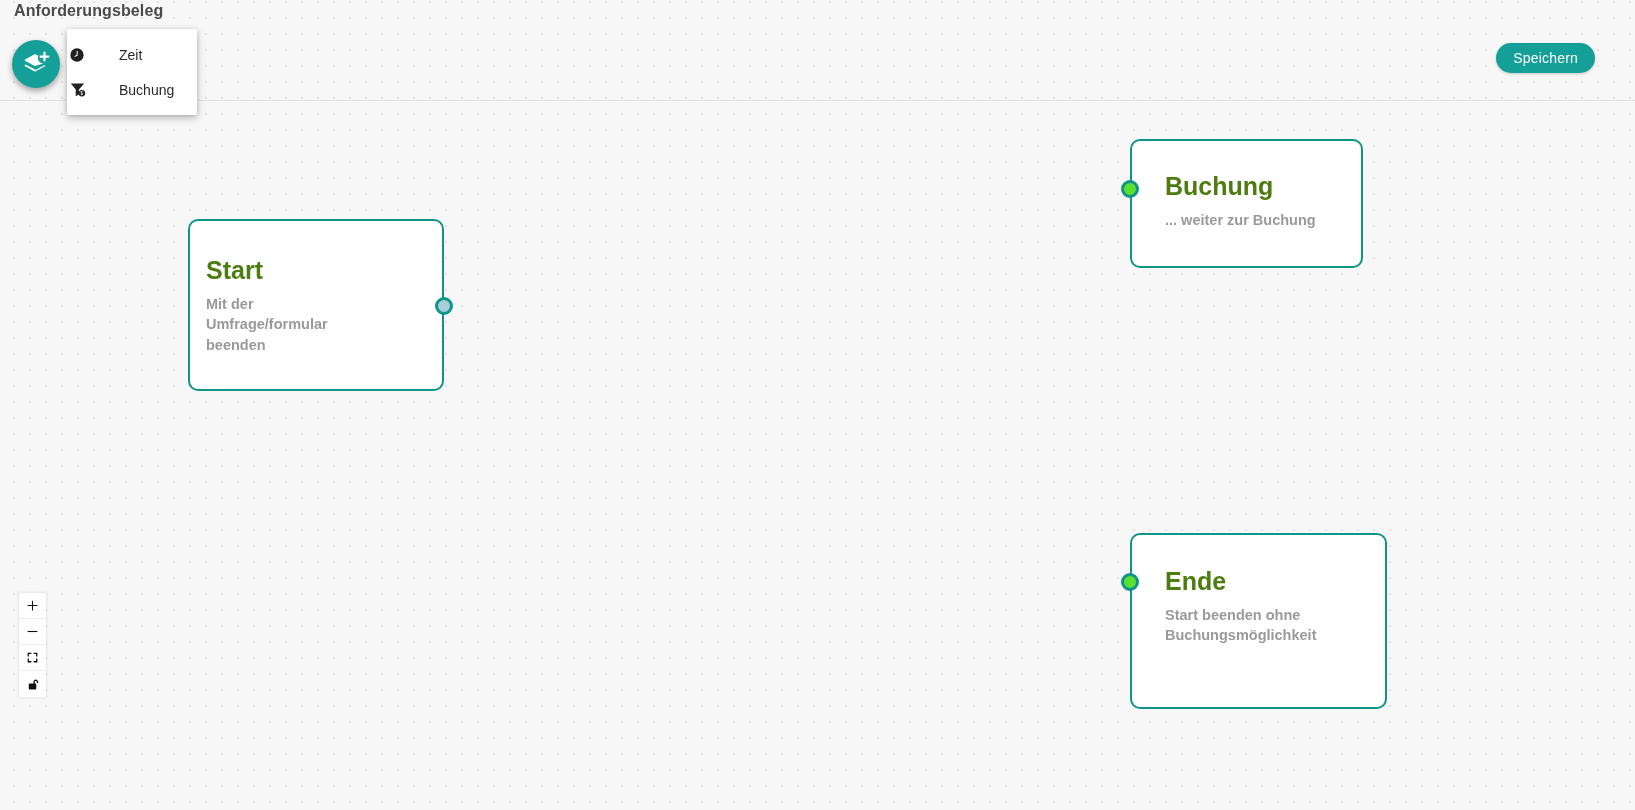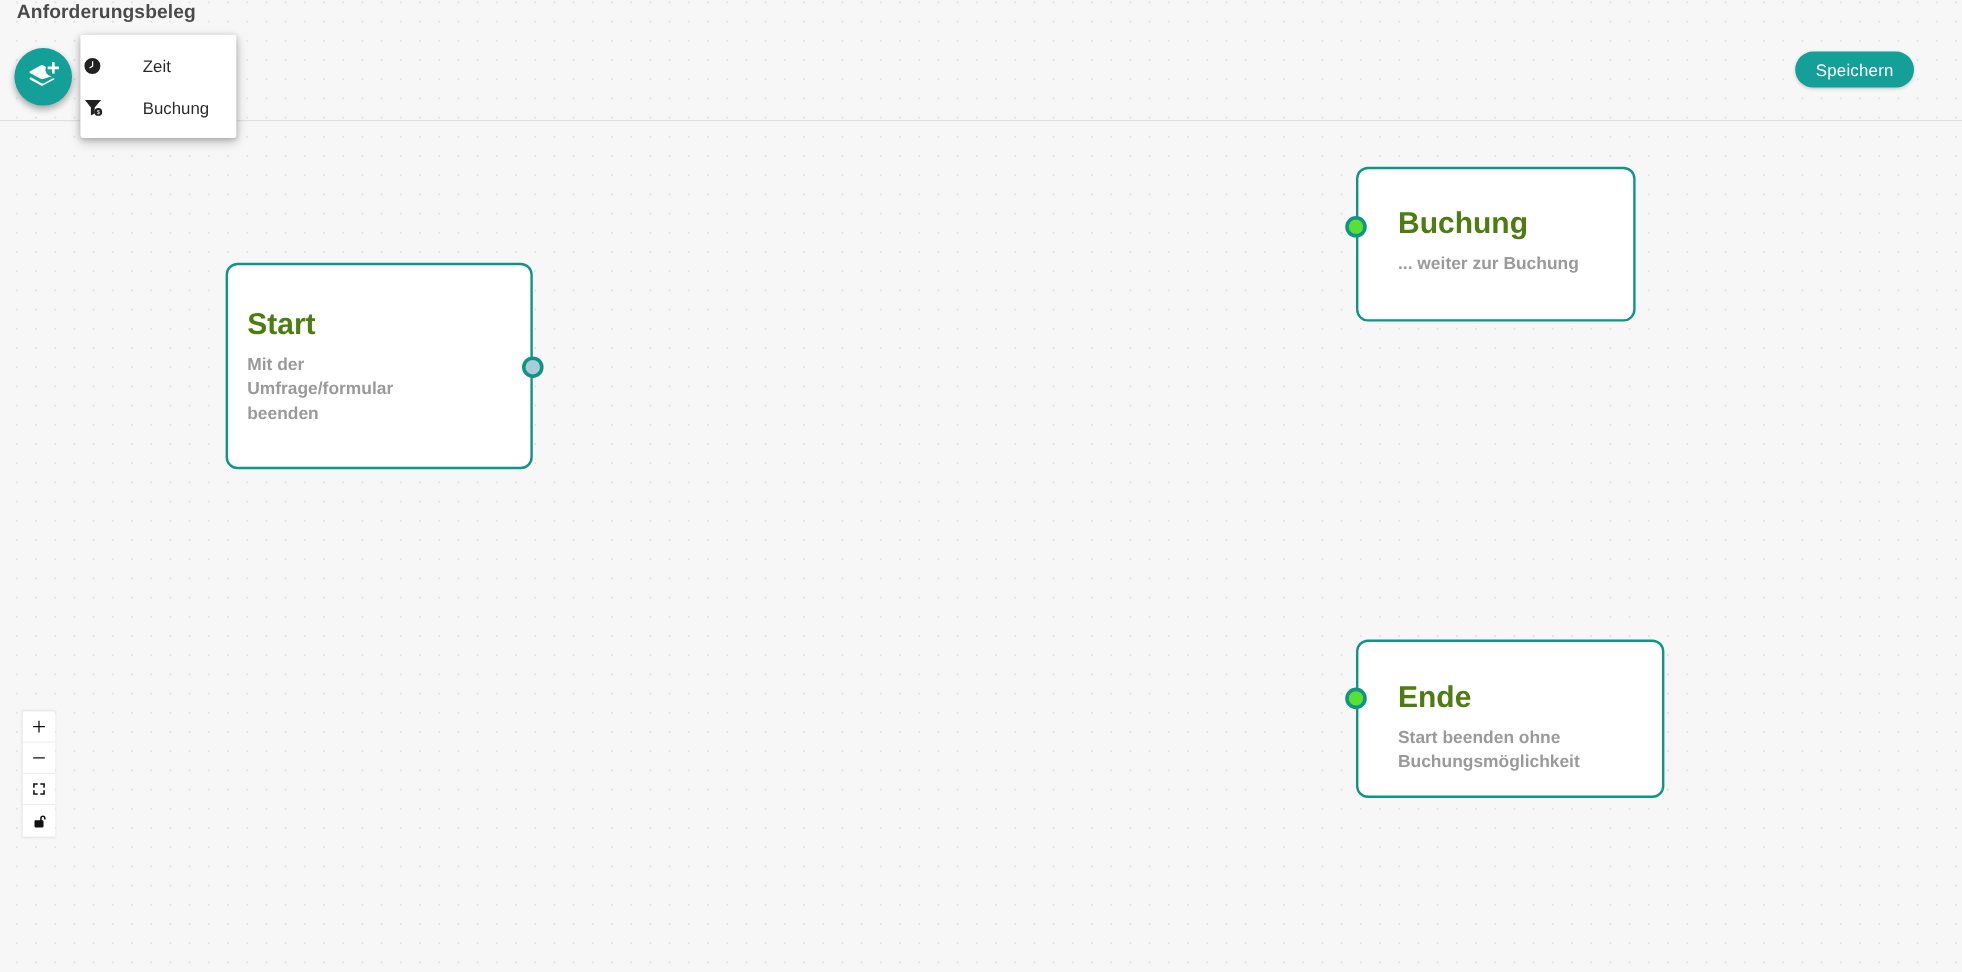--- a/index.html
+++ b/index.html
@@ -151,21 +151,21 @@
     top: 139px;
     width: 233px;
     height: 129px;
     padding: 32px 0 0 33px;
   }
 
   #node-ende {
     left: 1130px;
     top: 533px;
     width: 257px;
-    height: 132px;
+    height: 176px;
     padding: 33px 0 0 33px;
   }
   #node-ende .node-desc { width: 185px; }
 
   
   .handle {
     position: absolute;
     width: 18px;
     height: 18px;
     border-radius: 50%;

